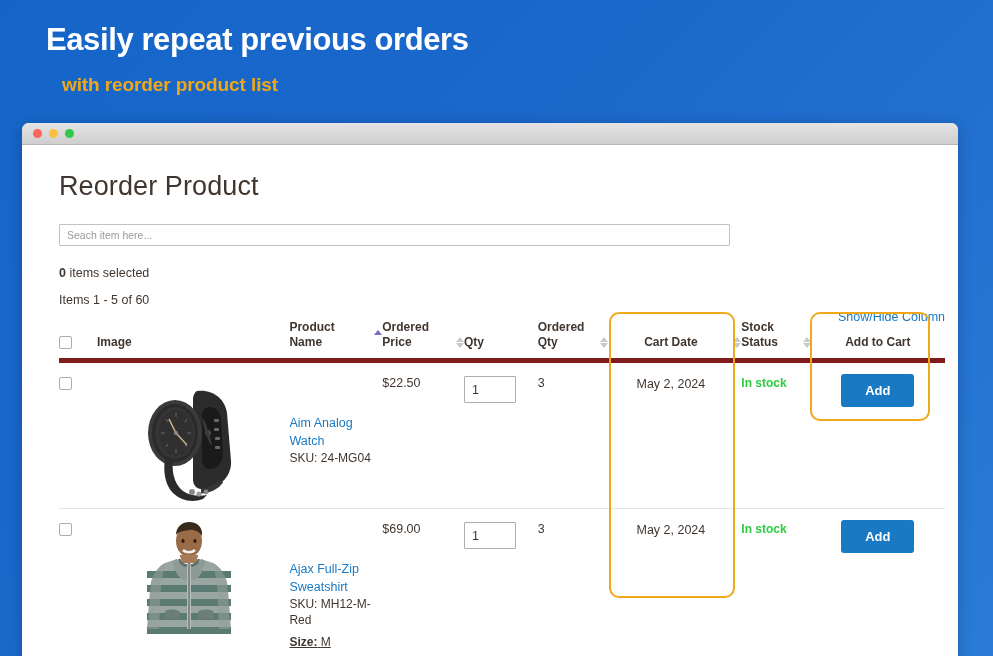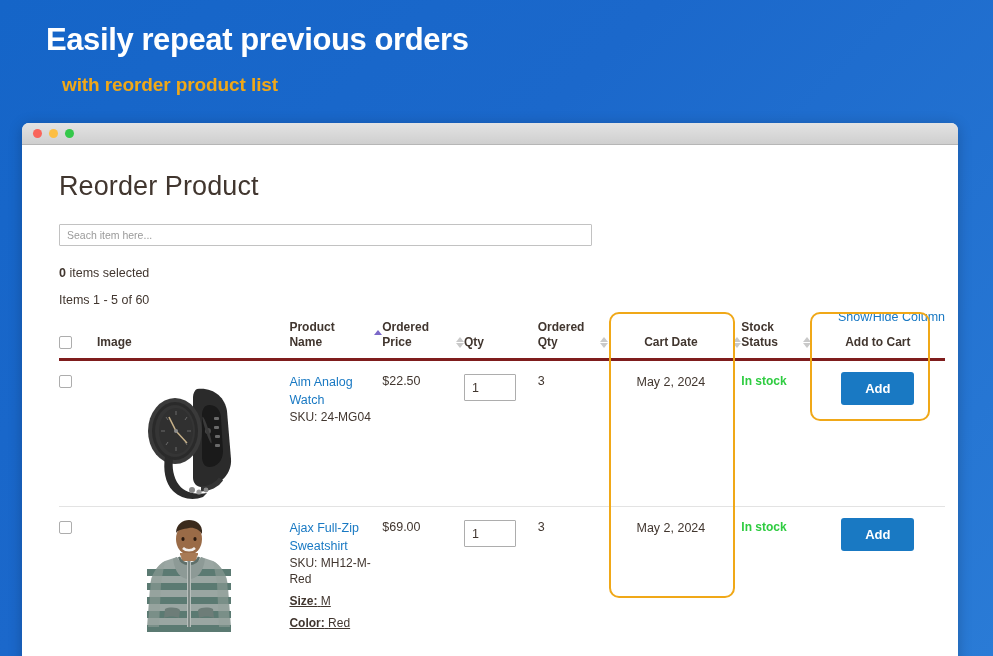--- a/index.html
+++ b/index.html
@@ -75,21 +75,21 @@
     font-weight: normal;
     color: #41362f;
     margin: 0;
     padding: 26px 0 0 37px;
     letter-spacing: 0.1px;
   }
 
   
   .search-wrap { padding: 22px 0 0 37px; }
   .search-input {
-    width: 533px; height: 22px;
+    width: 671px; height: 22px;
     border: 1px solid #c2c2c2;
     border-radius: 1px;
     font-size: 10.5px;
     color: #575757;
     padding: 0 7px;
     font-family: "Liberation Sans", sans-serif;
     outline: none;
     background: #fff;
   }
   .search-input::placeholder { color: #9a9a9a; }
@@ -117,21 +117,21 @@
   .table-wrap { padding: 0 13px 0 37px; margin-top: 9px; position: relative; }
   table.grid { width: 100%; border-collapse: collapse; table-layout: fixed; }
 
   table.grid thead th {
     vertical-align: bottom;
     text-align: left;
     font-size: 12px;
     font-weight: bold;
     color: #41362f;
     padding: 4px 0 9px 0;
-    border-bottom: 3px solid #7f1d1d;
+    border-bottom: 5px solid #7f1d1d;
     position: relative;
   }
   .th-inner { display: flex; align-items: flex-end; gap: 4px; }
   .th-label { line-height: 1.22; }
   .sort {
     display: inline-flex; flex-direction: column;
     gap: 1px; margin-bottom: 1px; flex: 0 0 auto;
   }
   .sort i {
     display: block;
@@ -173,20 +173,21 @@
     margin-top: 1px;
   }
 
   .prod-link {
     color: #1979c3;
     font-size: 12.5px;
     line-height: 1.38;
     text-decoration: none;
     cursor: pointer;
     display: block;
+    margin-top: 39px;
   }
   .sku { font-size: 12px; color: #41362f; line-height: 1.38; margin-top: 0; }
   .opt { font-size: 12px; color: #41362f; line-height: 1.55; margin-top: 4px; text-decoration: underline; }
   .opt b { font-weight: bold; }
 
   .price { font-size: 12.5px; }
   .qty-input {
     width: 52px; height: 27px;
     border: 1px solid #adadad;
     border-radius: 1px;

